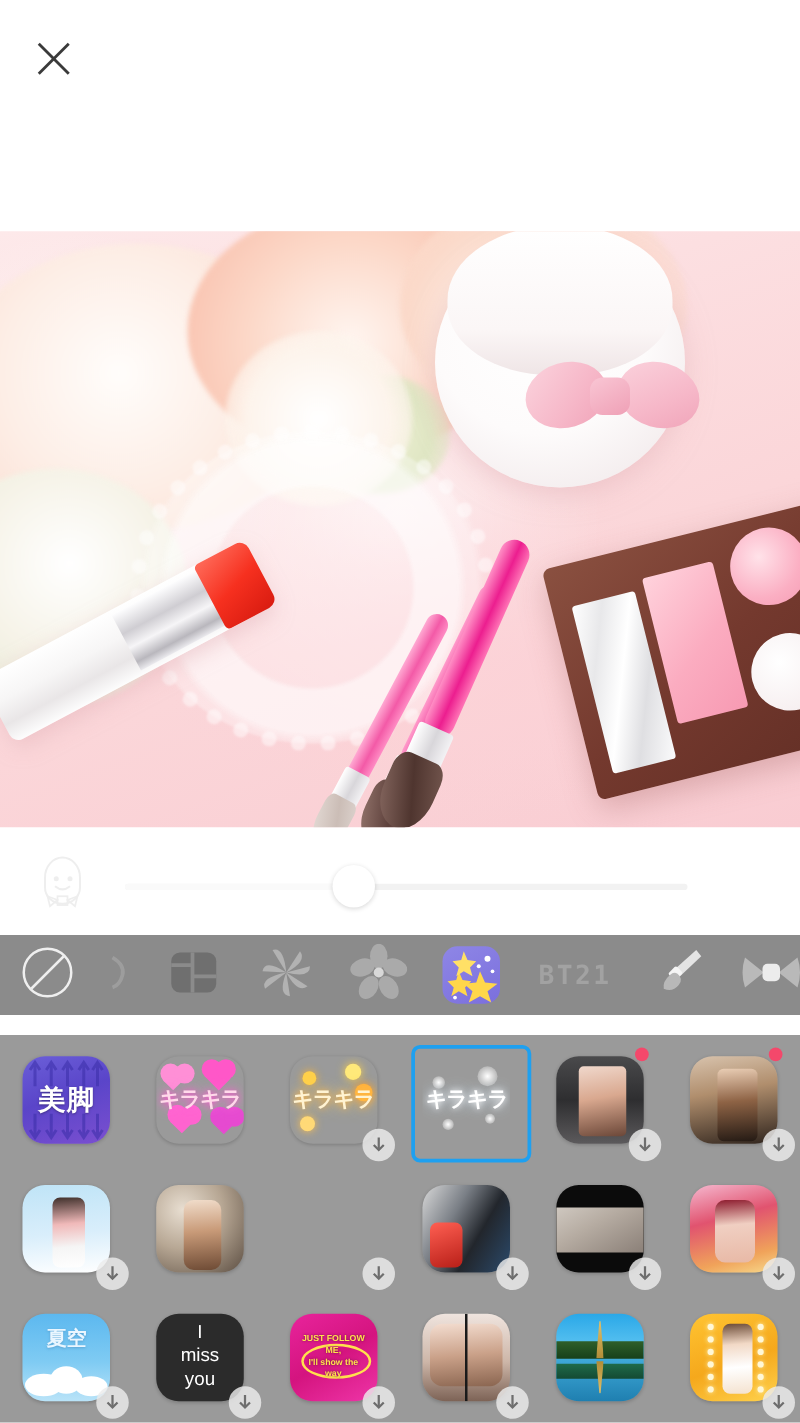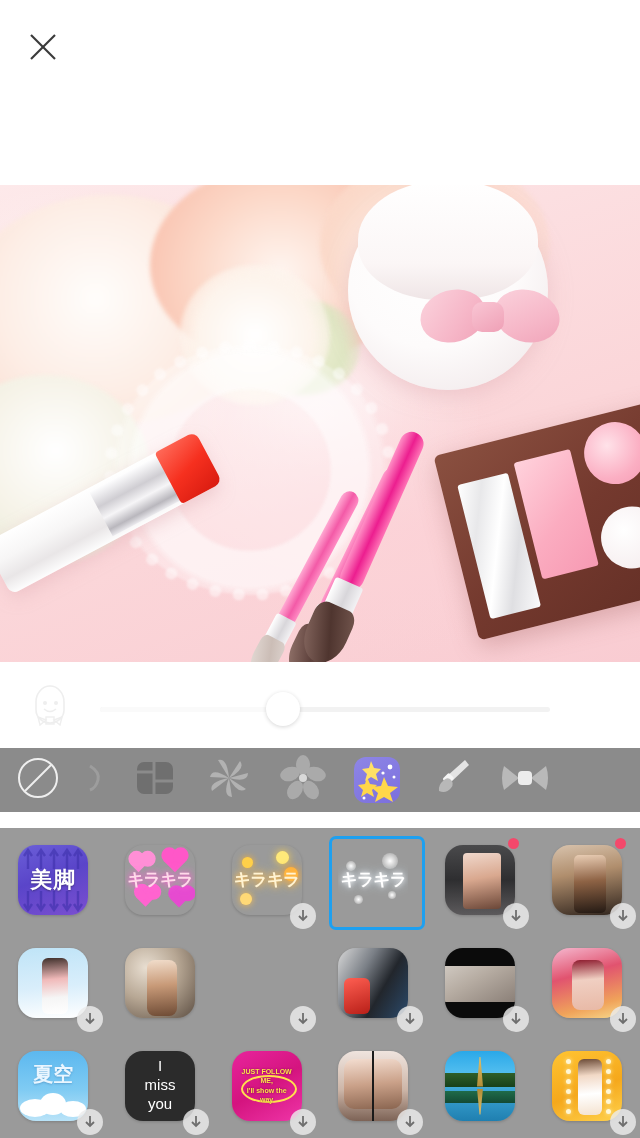--- a/index.html
+++ b/index.html
@@ -282,21 +282,21 @@
   .t-drops::after { content:""; position:absolute; left:6px; top:30px; width:26px; height:36px;
      background:linear-gradient(160deg,#ff5f52,#b81f18); border-radius:6px; }
   .t-letterbox { background:#0b0b0b; }
   .t-letterbox::after { content:""; position:absolute; left:0; top:18px; width:70px; height:36px;
      background:linear-gradient(150deg,#cfc8c0 0%,#b6aca2 40%,#8b8078 100%); }
   .t-redhair { background:linear-gradient(165deg,#f5b8cf 0%,#e1536f 38%,#f0a35a 78%,#f7d98c 100%); }
   .t-redhair::after { content:""; position:absolute; left:20px; top:12px; width:32px; height:50px;
      background:linear-gradient(175deg,#8d1b2e 0%,#f0cfc2 40%,#e8b9a6 100%); border-radius:8px; }
 
   .t-natsuzora { background:linear-gradient(180deg,#5cb8ef 0%,#7fcbf3 55%,#b9e3f8 100%); }
-  .t-natsuzora .tlabel { color:#eaf6ff; font-size:20px; line-height:1.1; align-items:flex-start;
+  .t-natsuzora .tlabel { color:#eaf6ff; font-size:16px; line-height:1.1; align-items:flex-start;
      padding-top:12px; text-shadow:0 1px 2px rgba(60,120,170,.45); }
   .cloud { position:absolute; border-radius:50%; background:#ffffff; z-index:2; }
   .t-missyou { background:#2b2b2b; }
   .t-missyou .tlabel { color:#ffffff; font-size:15px; line-height:1.25; font-weight:normal; }
   .t-follow { background:linear-gradient(150deg,#e8249c 0%,#d4147f 50%,#ef35a8 100%); }
   .t-follow .tlabel { color:#ffe14d; font-size:7px; line-height:1.3; padding:0 8px;
      text-shadow:0 0 2px rgba(0,0,0,.5); }
   .t-follow::after { content:""; position:absolute; left:9px; top:24px; width:52px; height:24px;
      border:2px solid #ffe14d; border-radius:50%; }
   .t-mirror { background:linear-gradient(180deg,#efe4de 0%,#cdb6a8 55%,#7d6356 100%); }
@@ -461,20 +461,23 @@
       <svg width="46" height="46" viewBox="0 0 46 46">
         <polygon points="30,20 34,29 44,30 36,36 39,45 30,40 21,45 24,36 17,30 27,29" fill="#ffd74a"></polygon>
         <polygon points="13,20 16,27 23,28 18,33 20,40 13,36 7,40 9,33 4,28 11,27" fill="#ffd74a"></polygon>
         <polygon points="17,4 20,11 27,12 22,17 24,24 17,20 11,24 13,17 8,12 15,11" fill="#ffe066"></polygon>
         <circle cx="36" cy="10" r="2.4" fill="#ffffff"></circle>
         <circle cx="29" cy="16" r="1.6" fill="#ffffff"></circle>
         <circle cx="40" cy="20" r="1.5" fill="#ffffff"></circle>
         <circle cx="10" cy="41" r="1.5" fill="#ffffff"></circle>
       </svg>
     </span>
+  </div>
+  <div class="cat" style="width:92px">
+    <span class="cat-label">BT21</span>
   </div>
   <div class="cat" style="width:74px">
     <span>
       <svg width="44" height="44" viewBox="0 0 44 44">
         <path d="M36 4 L40 9 L22 26 L17 21 Z" fill="#e4e4e4"></path>
         <rect x="15" y="19" width="9" height="8" rx="1.5" transform="rotate(-45 19 23)" fill="#f5f5f5"></rect>
         <path d="M15 24 q-6 5 -5 11 q7 3 12 -3 q4 -5 -1 -9 q-3 -2 -6 1Z" fill="#b8b8b8"></path>
       </svg>
     </span>
   </div>

